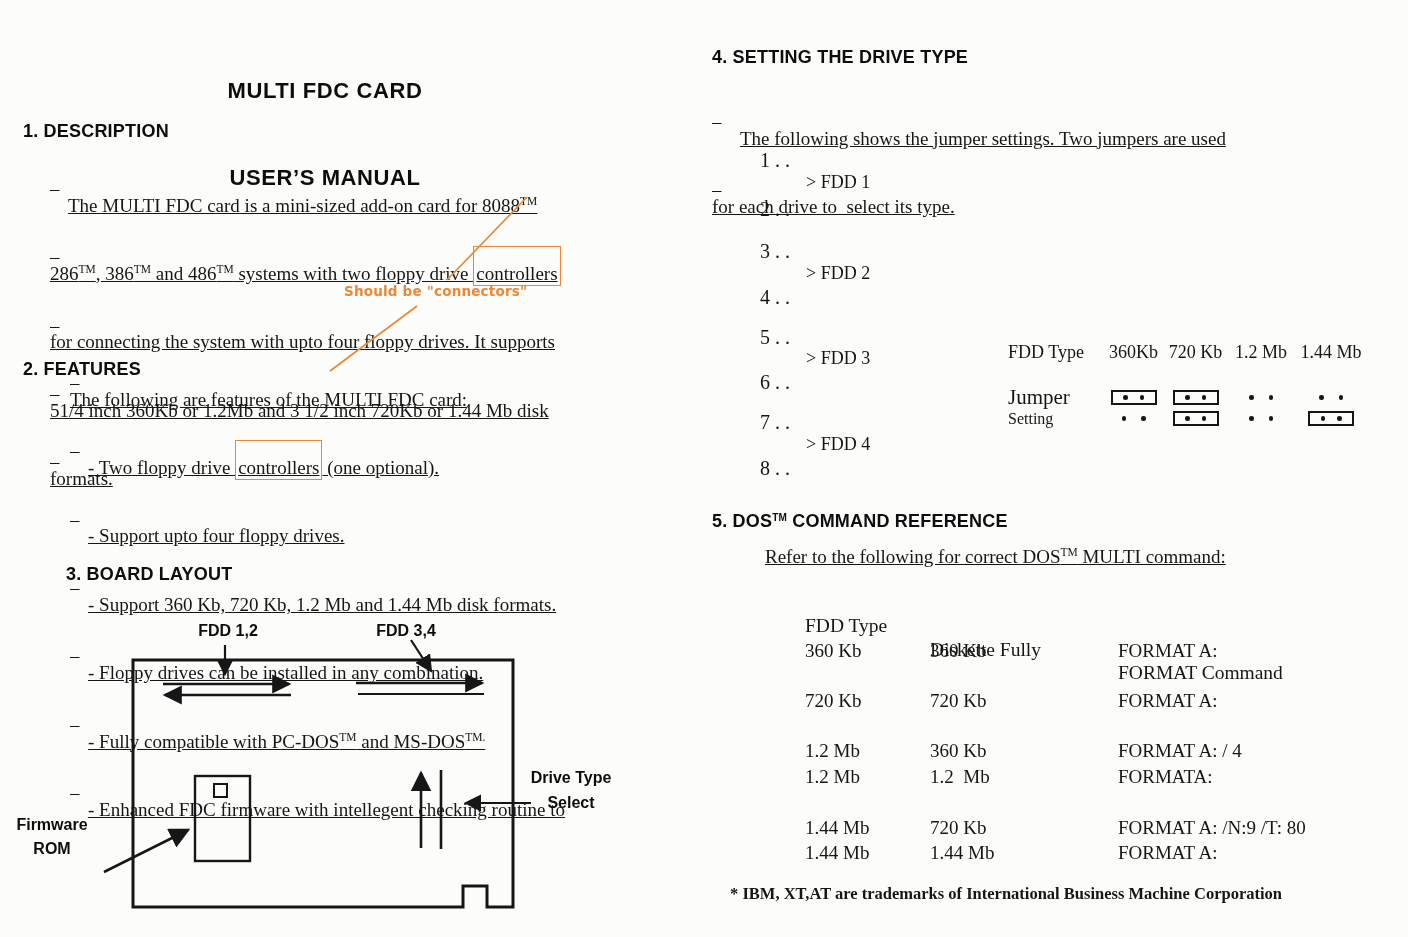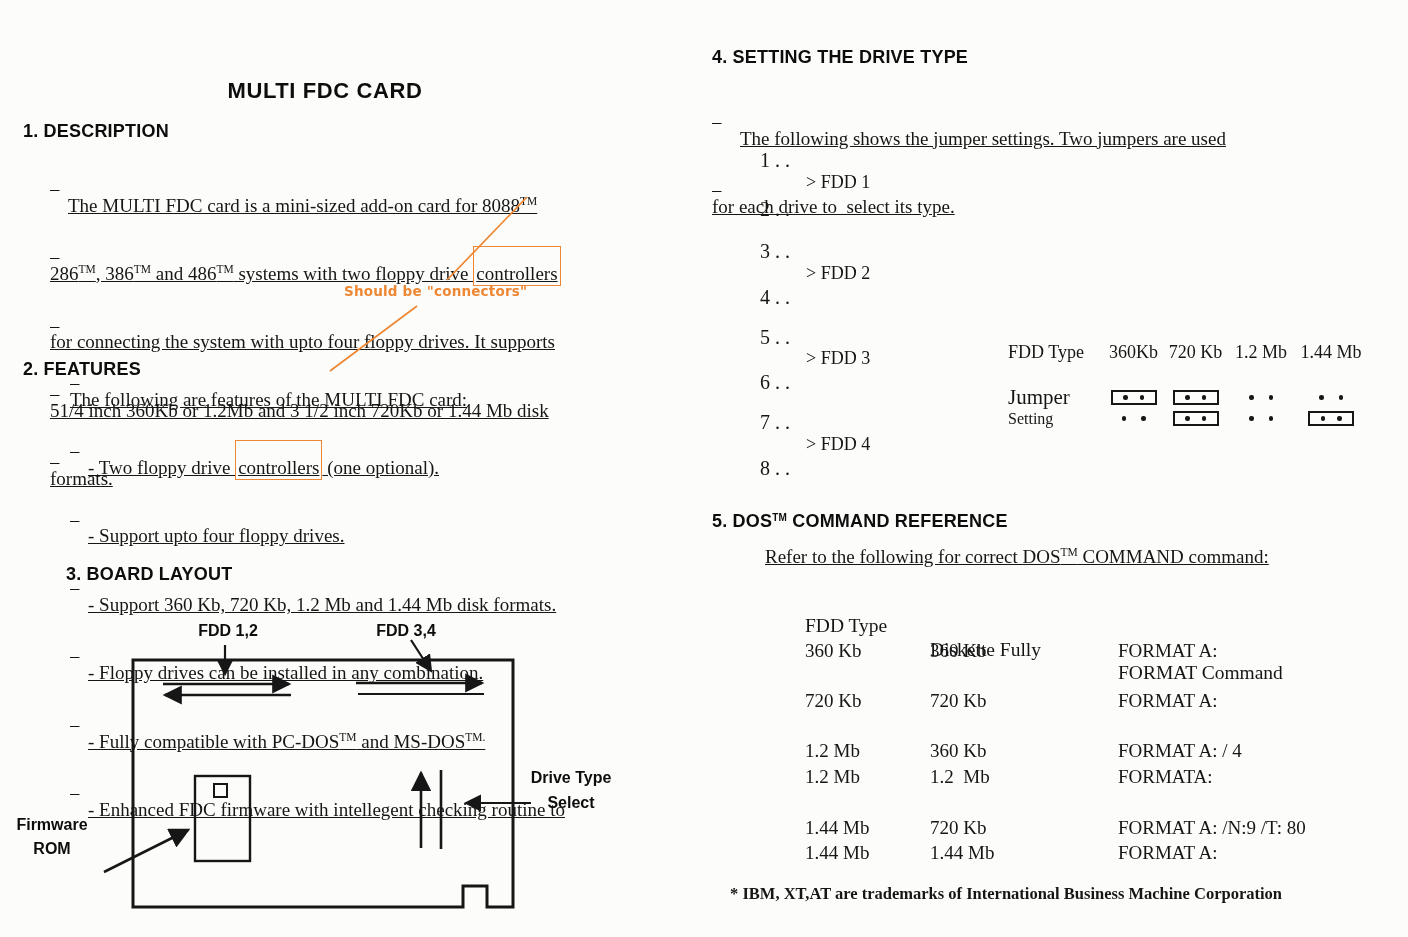--- a/index.html
+++ b/index.html
@@ -38,20 +38,21 @@
   .tbl-txt{font-size:19px;}
   .footnote{font-size:16.5px;font-weight:700;}
   svg text{font-family:"Liberation Sans",sans-serif;font-weight:700;fill:#0d0d0d;}
   .nosel{user-select:none;}
 </style>
 </head>
 <body>
 
 <div class="abs title nosel" style="left:215px;top:25px;">
   <div>MULTI FDC CARD</div>
+  <div style="margin-top:8px;">USER’S MANUAL</div>
 </div>
 
 <div class="abs h-sec" style="left:23px;top:121px;">1. DESCRIPTION</div>
 
 <div class="abs b19" style="left:50px;top:149px;width:600px;">
   <div style="padding-left:18px;"><span>The MULTI FDC card is a mini-sized add-on card for 8088</span><span class="sup">TM</span></div>
   <div><span>286</span><span class="sup">TM</span><span>, 386</span><span class="sup">TM</span><span> and 486</span><span class="sup">TM</span><span> systems with two floppy drive </span><span class="obox">controllers</span></div>
   <div>for connecting the system with upto four floppy drives. It supports</div>
   <div>51/4 inch 360Kb or 1.2Mb and 3 1/2 inch 720Kb or 1.44 Mb disk</div>
   <div>formats.</div>
@@ -150,21 +151,21 @@
     <div class="jt-cell" style="width:96px;justify-content:flex-start;font-size:16px;">Setting</div>
     <div class="jt-cell" style="width:59px;"><div class="jp open"><i class="dot"></i><i class="dot"></i></div></div>
     <div class="jt-cell" style="width:65px;"><div class="jp closed"><i class="dot"></i><i class="dot"></i></div></div>
     <div class="jt-cell" style="width:66px;"><div class="jp open"><i class="dot"></i><i class="dot"></i></div></div>
     <div class="jt-cell" style="width:74px;"><div class="jp closed"><i class="dot"></i><i class="dot"></i></div></div>
   </div>
 </div>
 
 <div class="abs h-sec" style="left:712px;top:511px;"><span>5. DOS</span><span class="sup-sm">TM</span><span> COMMAND REFERENCE</span></div>
 
-<div class="abs b19" style="left:765px;top:546px;"><span>Refer to the following for correct DOS</span><span class="sup">TM</span><span> COMMAND command:</span></div>
+<div class="abs b19" style="left:765px;top:546px;"><span>Refer to the following for correct DOS</span><span class="sup">TM</span><span> MULTI command:</span></div>
 
 <div class="abs" style="left:805px;top:585px;width:580px;height:290px;">
   <div class="abs tbl-hdr" style="left:0;top:6px;width:580px;">
     <span class="abs" style="left:0;">FDD Type</span>
     <span class="abs" style="left:125px;">Diskette Fully</span>
     <span class="abs" style="left:313px;">FORMAT Command</span>
   </div>
   <div class="abs tbl-txt" style="left:0;top:55px;width:580px;"><span class="abs" style="left:0;">360 Kb</span><span class="abs" style="left:125px;">360 Kb</span><span class="abs" style="left:313px;">FORMAT A:</span></div>
   <div class="abs tbl-txt" style="left:0;top:105px;width:580px;"><span class="abs" style="left:0;">720 Kb</span><span class="abs" style="left:125px;">720 Kb</span><span class="abs" style="left:313px;">FORMAT A:</span></div>
   <div class="abs tbl-txt" style="left:0;top:155px;width:580px;"><span class="abs" style="left:0;">1.2 Mb</span><span class="abs" style="left:125px;">360 Kb</span><span class="abs" style="left:313px;">FORMAT A: / 4</span></div>

